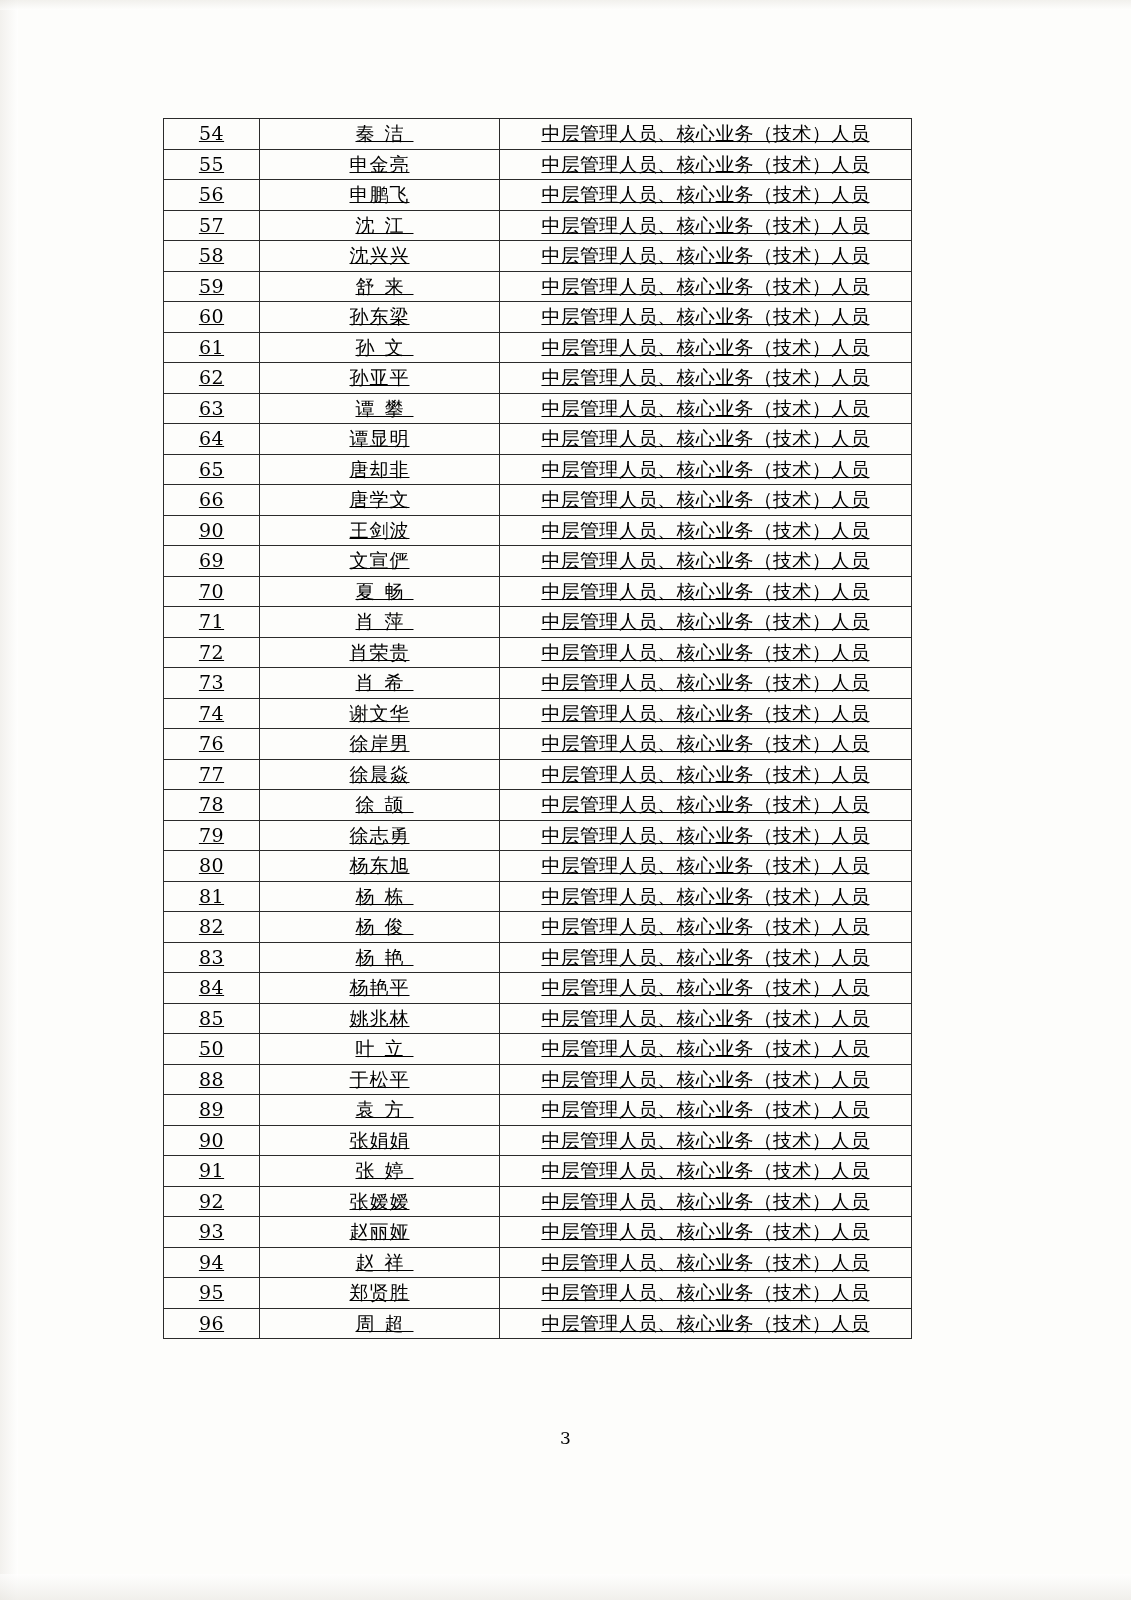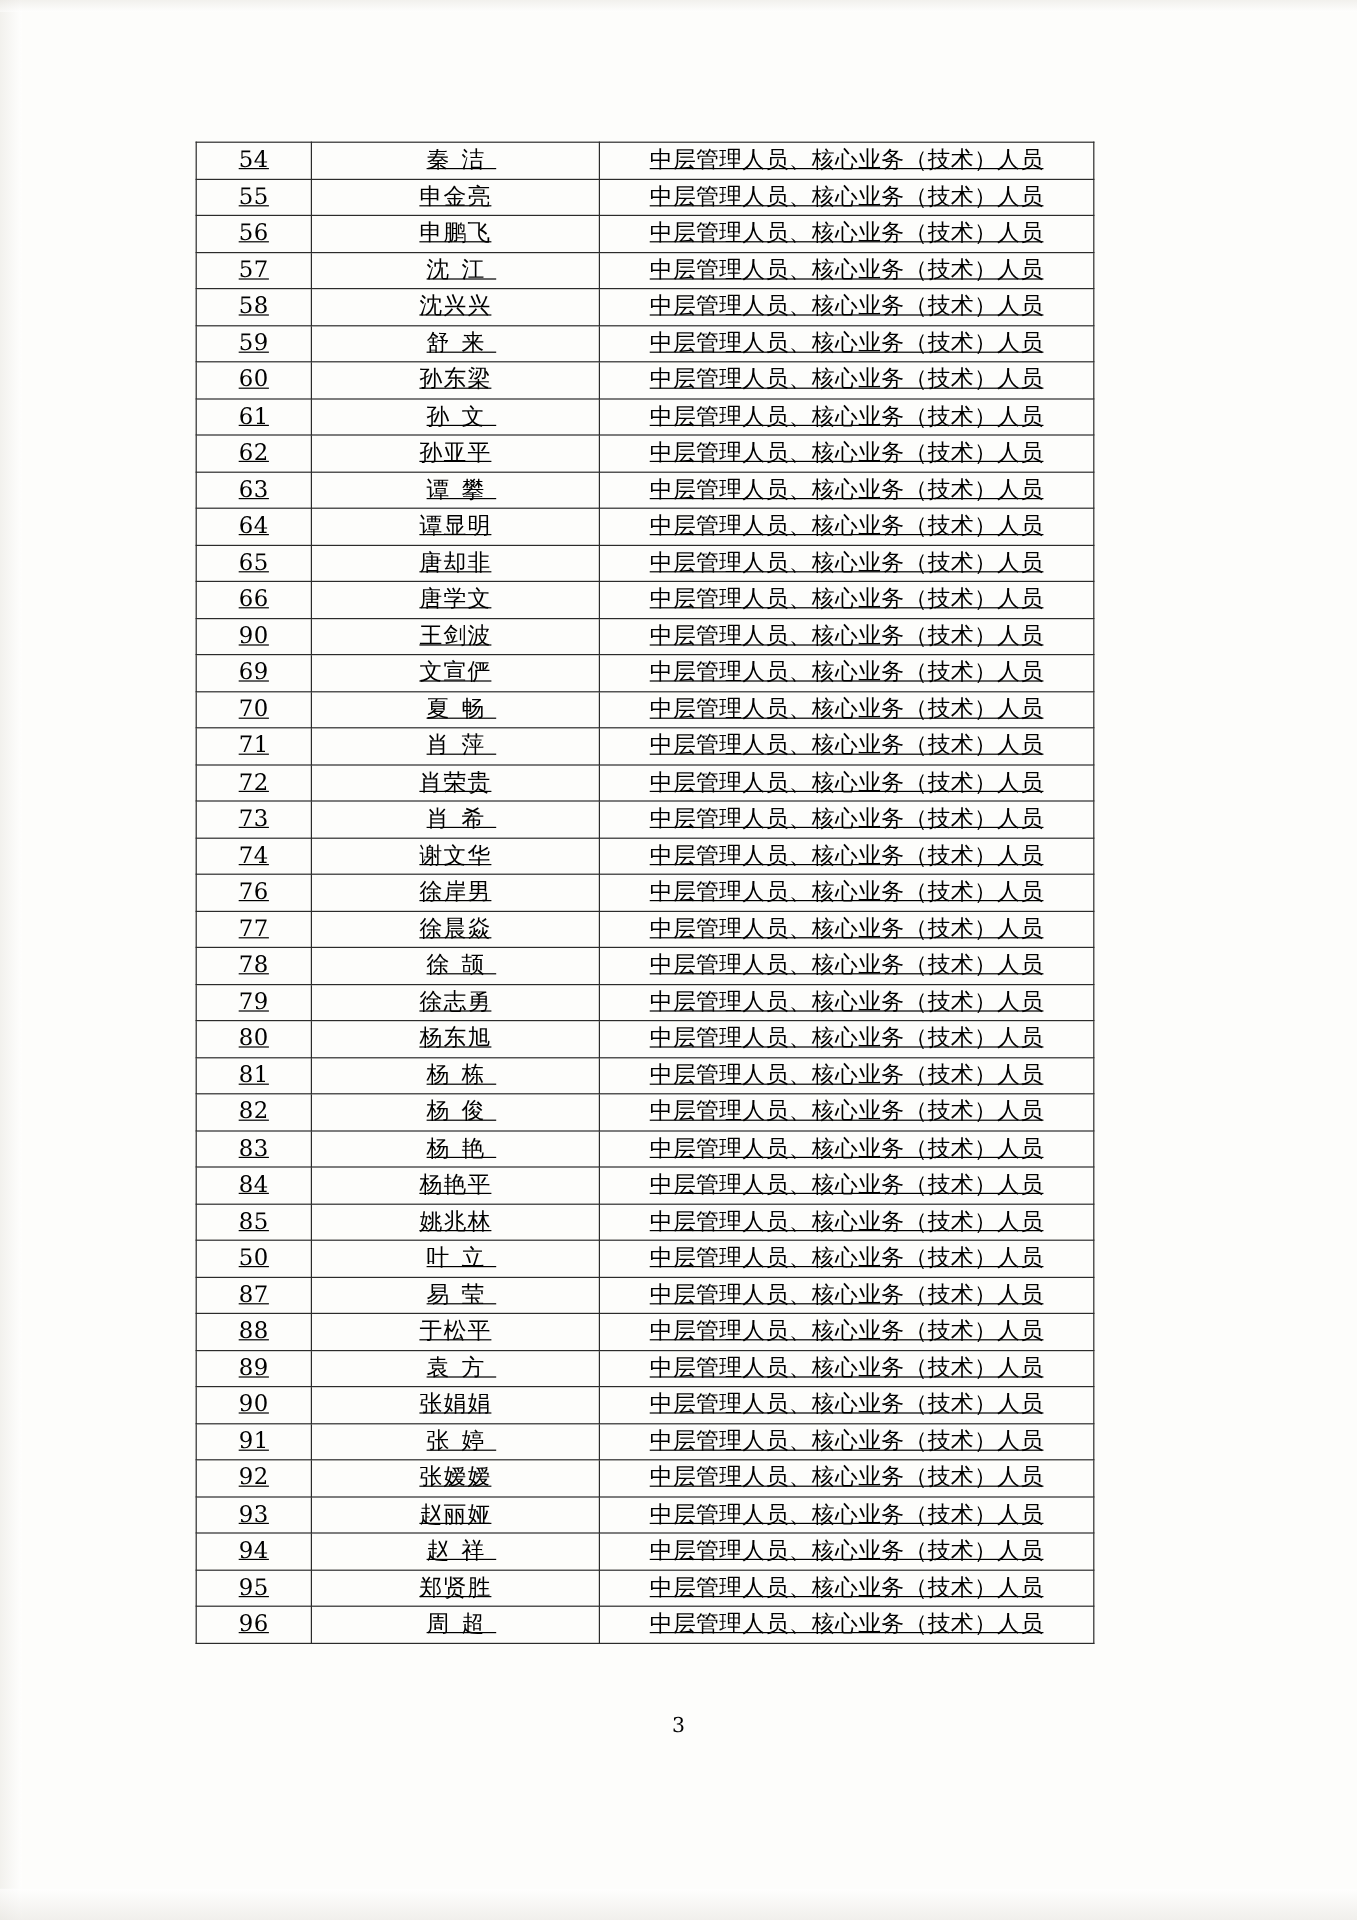--- a/index.html
+++ b/index.html
@@ -262,25 +262,20 @@
             <td class="num">85</td>
             <td class="name">姚兆林</td>
             <td class="cat">中层管理人员、核心业务（技术）人员</td>
           </tr>
           <tr>
             <td class="num">50</td>
             <td class="name"><span class="sp2">叶立</span></td>
             <td class="cat">中层管理人员、核心业务（技术）人员</td>
           </tr>
           <tr>
-            <td class="num">87</td>
-            <td class="name"><span class="sp2">易莹</span></td>
-            <td class="cat">中层管理人员、核心业务（技术）人员</td>
-          </tr>
-          <tr>
             <td class="num">88</td>
             <td class="name">于松平</td>
             <td class="cat">中层管理人员、核心业务（技术）人员</td>
           </tr>
           <tr>
             <td class="num">89</td>
             <td class="name"><span class="sp2">袁方</span></td>
             <td class="cat">中层管理人员、核心业务（技术）人员</td>
           </tr>
           <tr>

